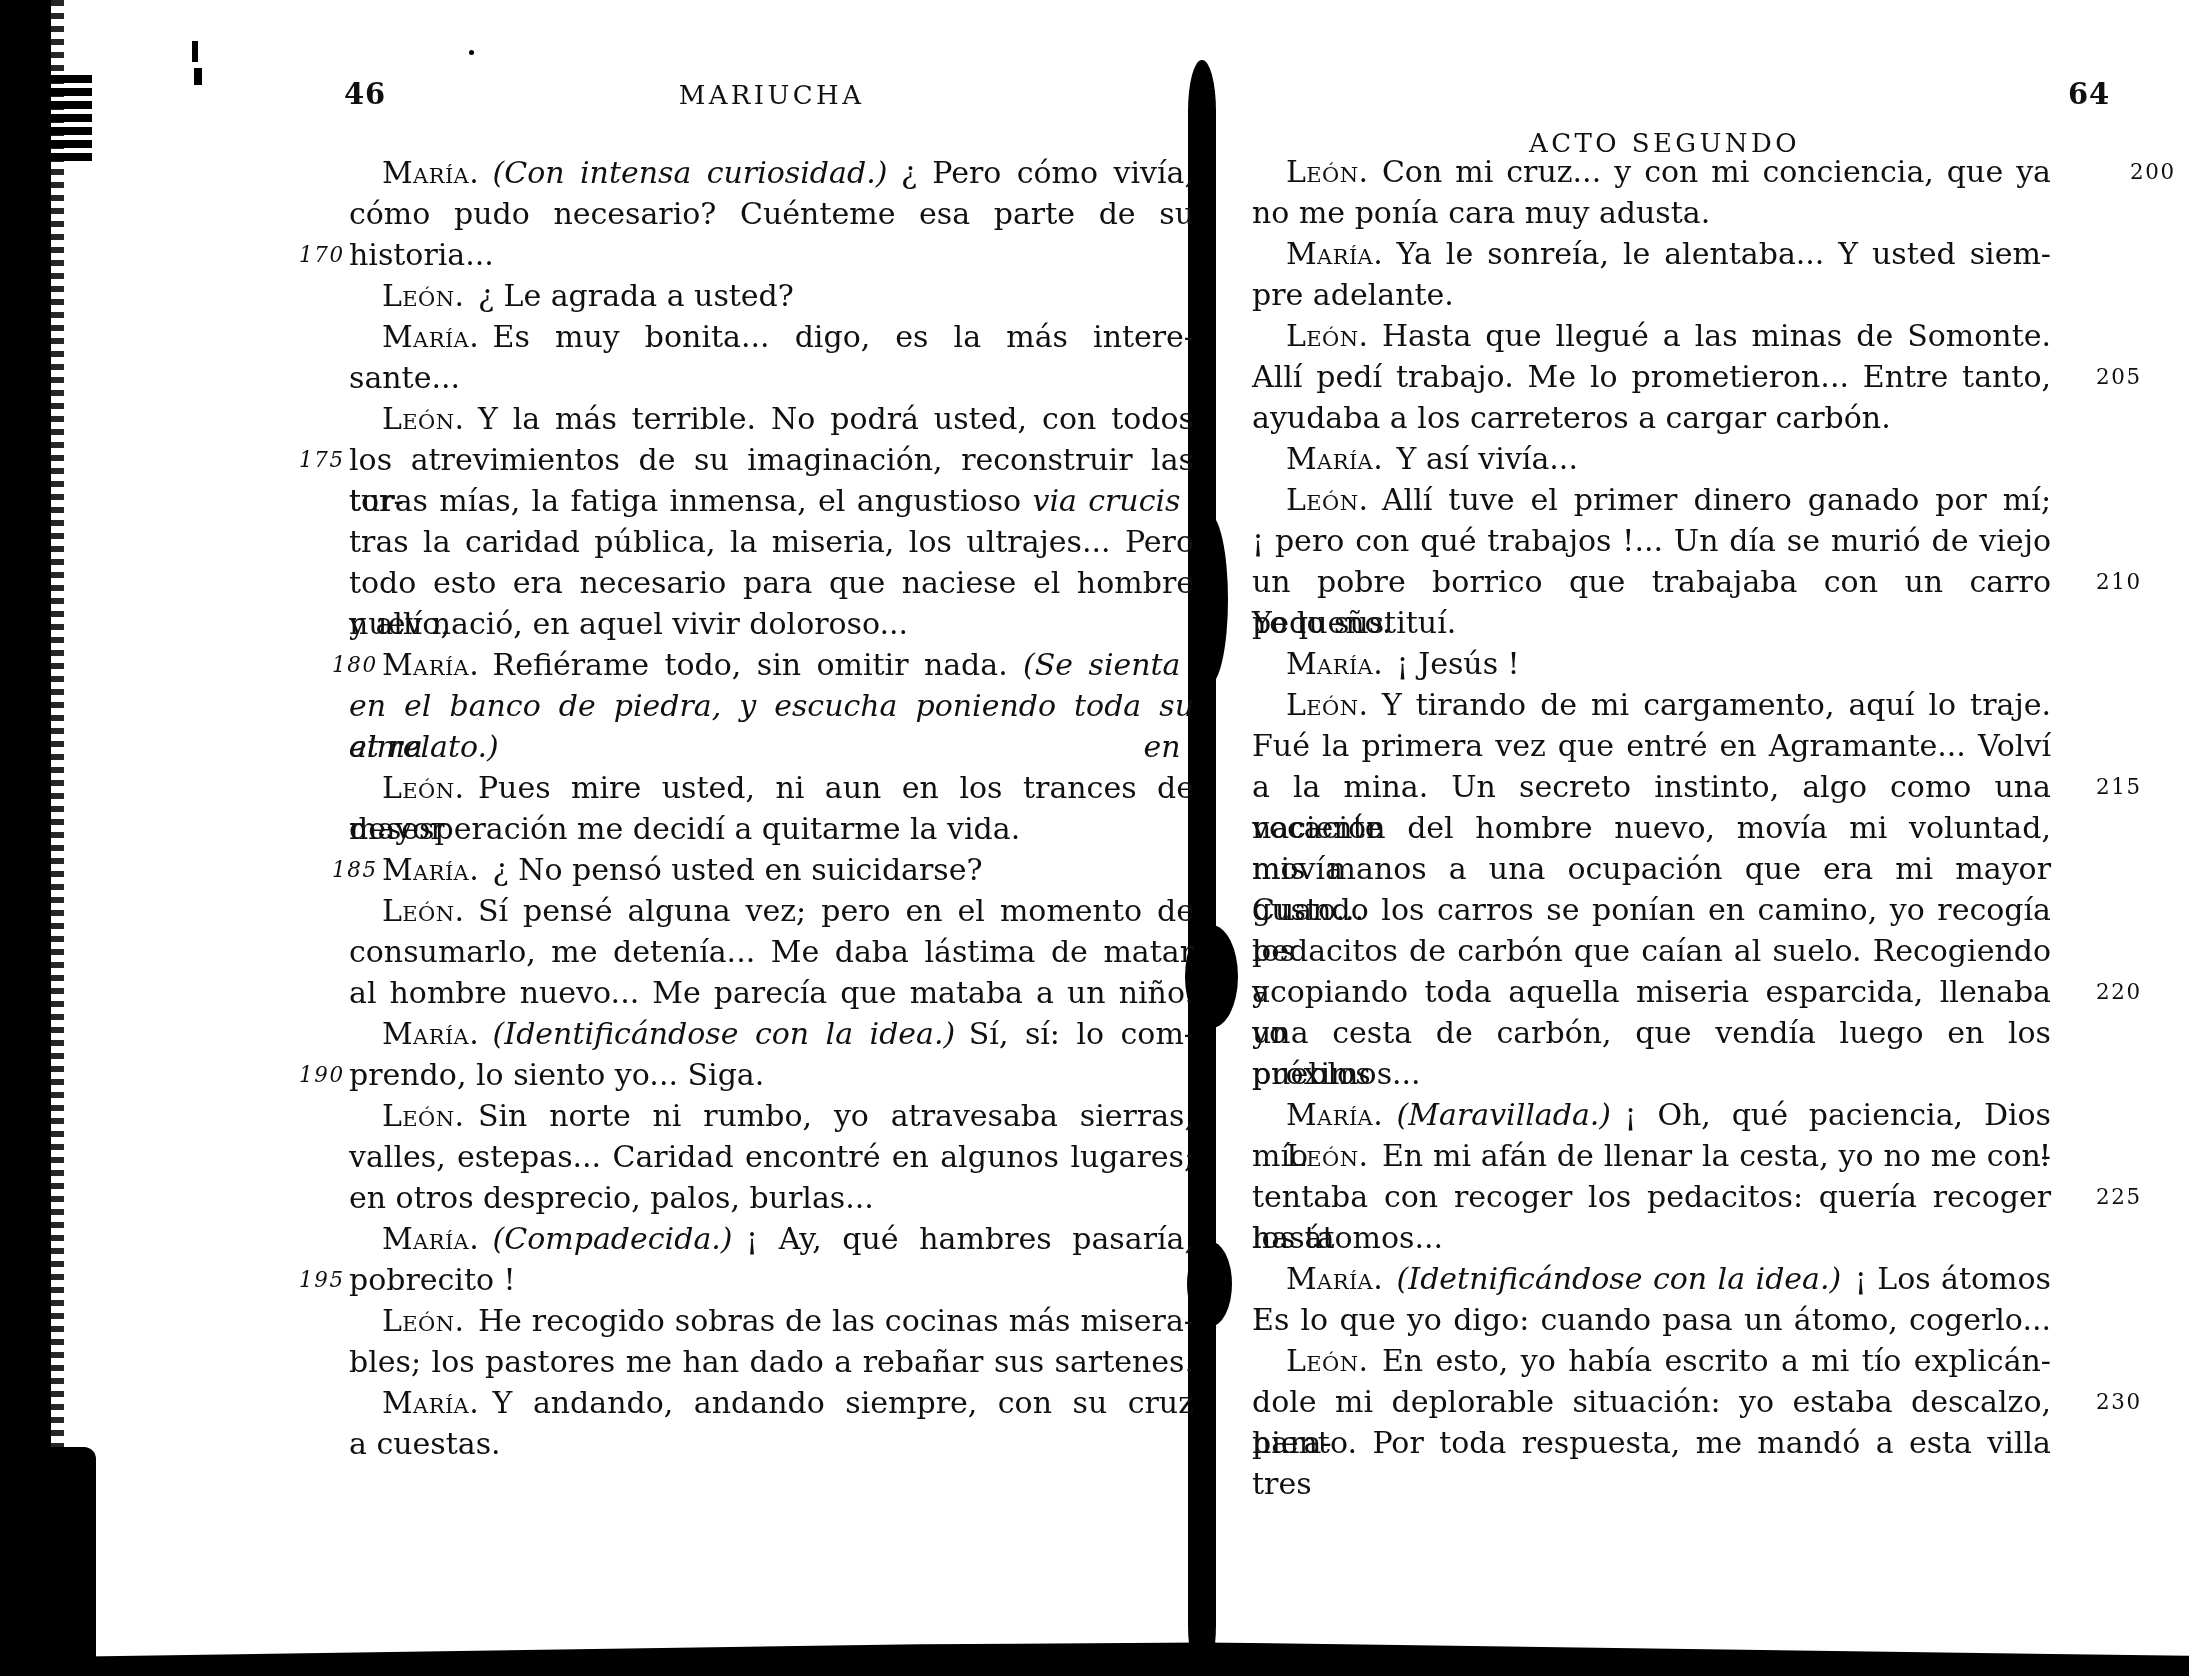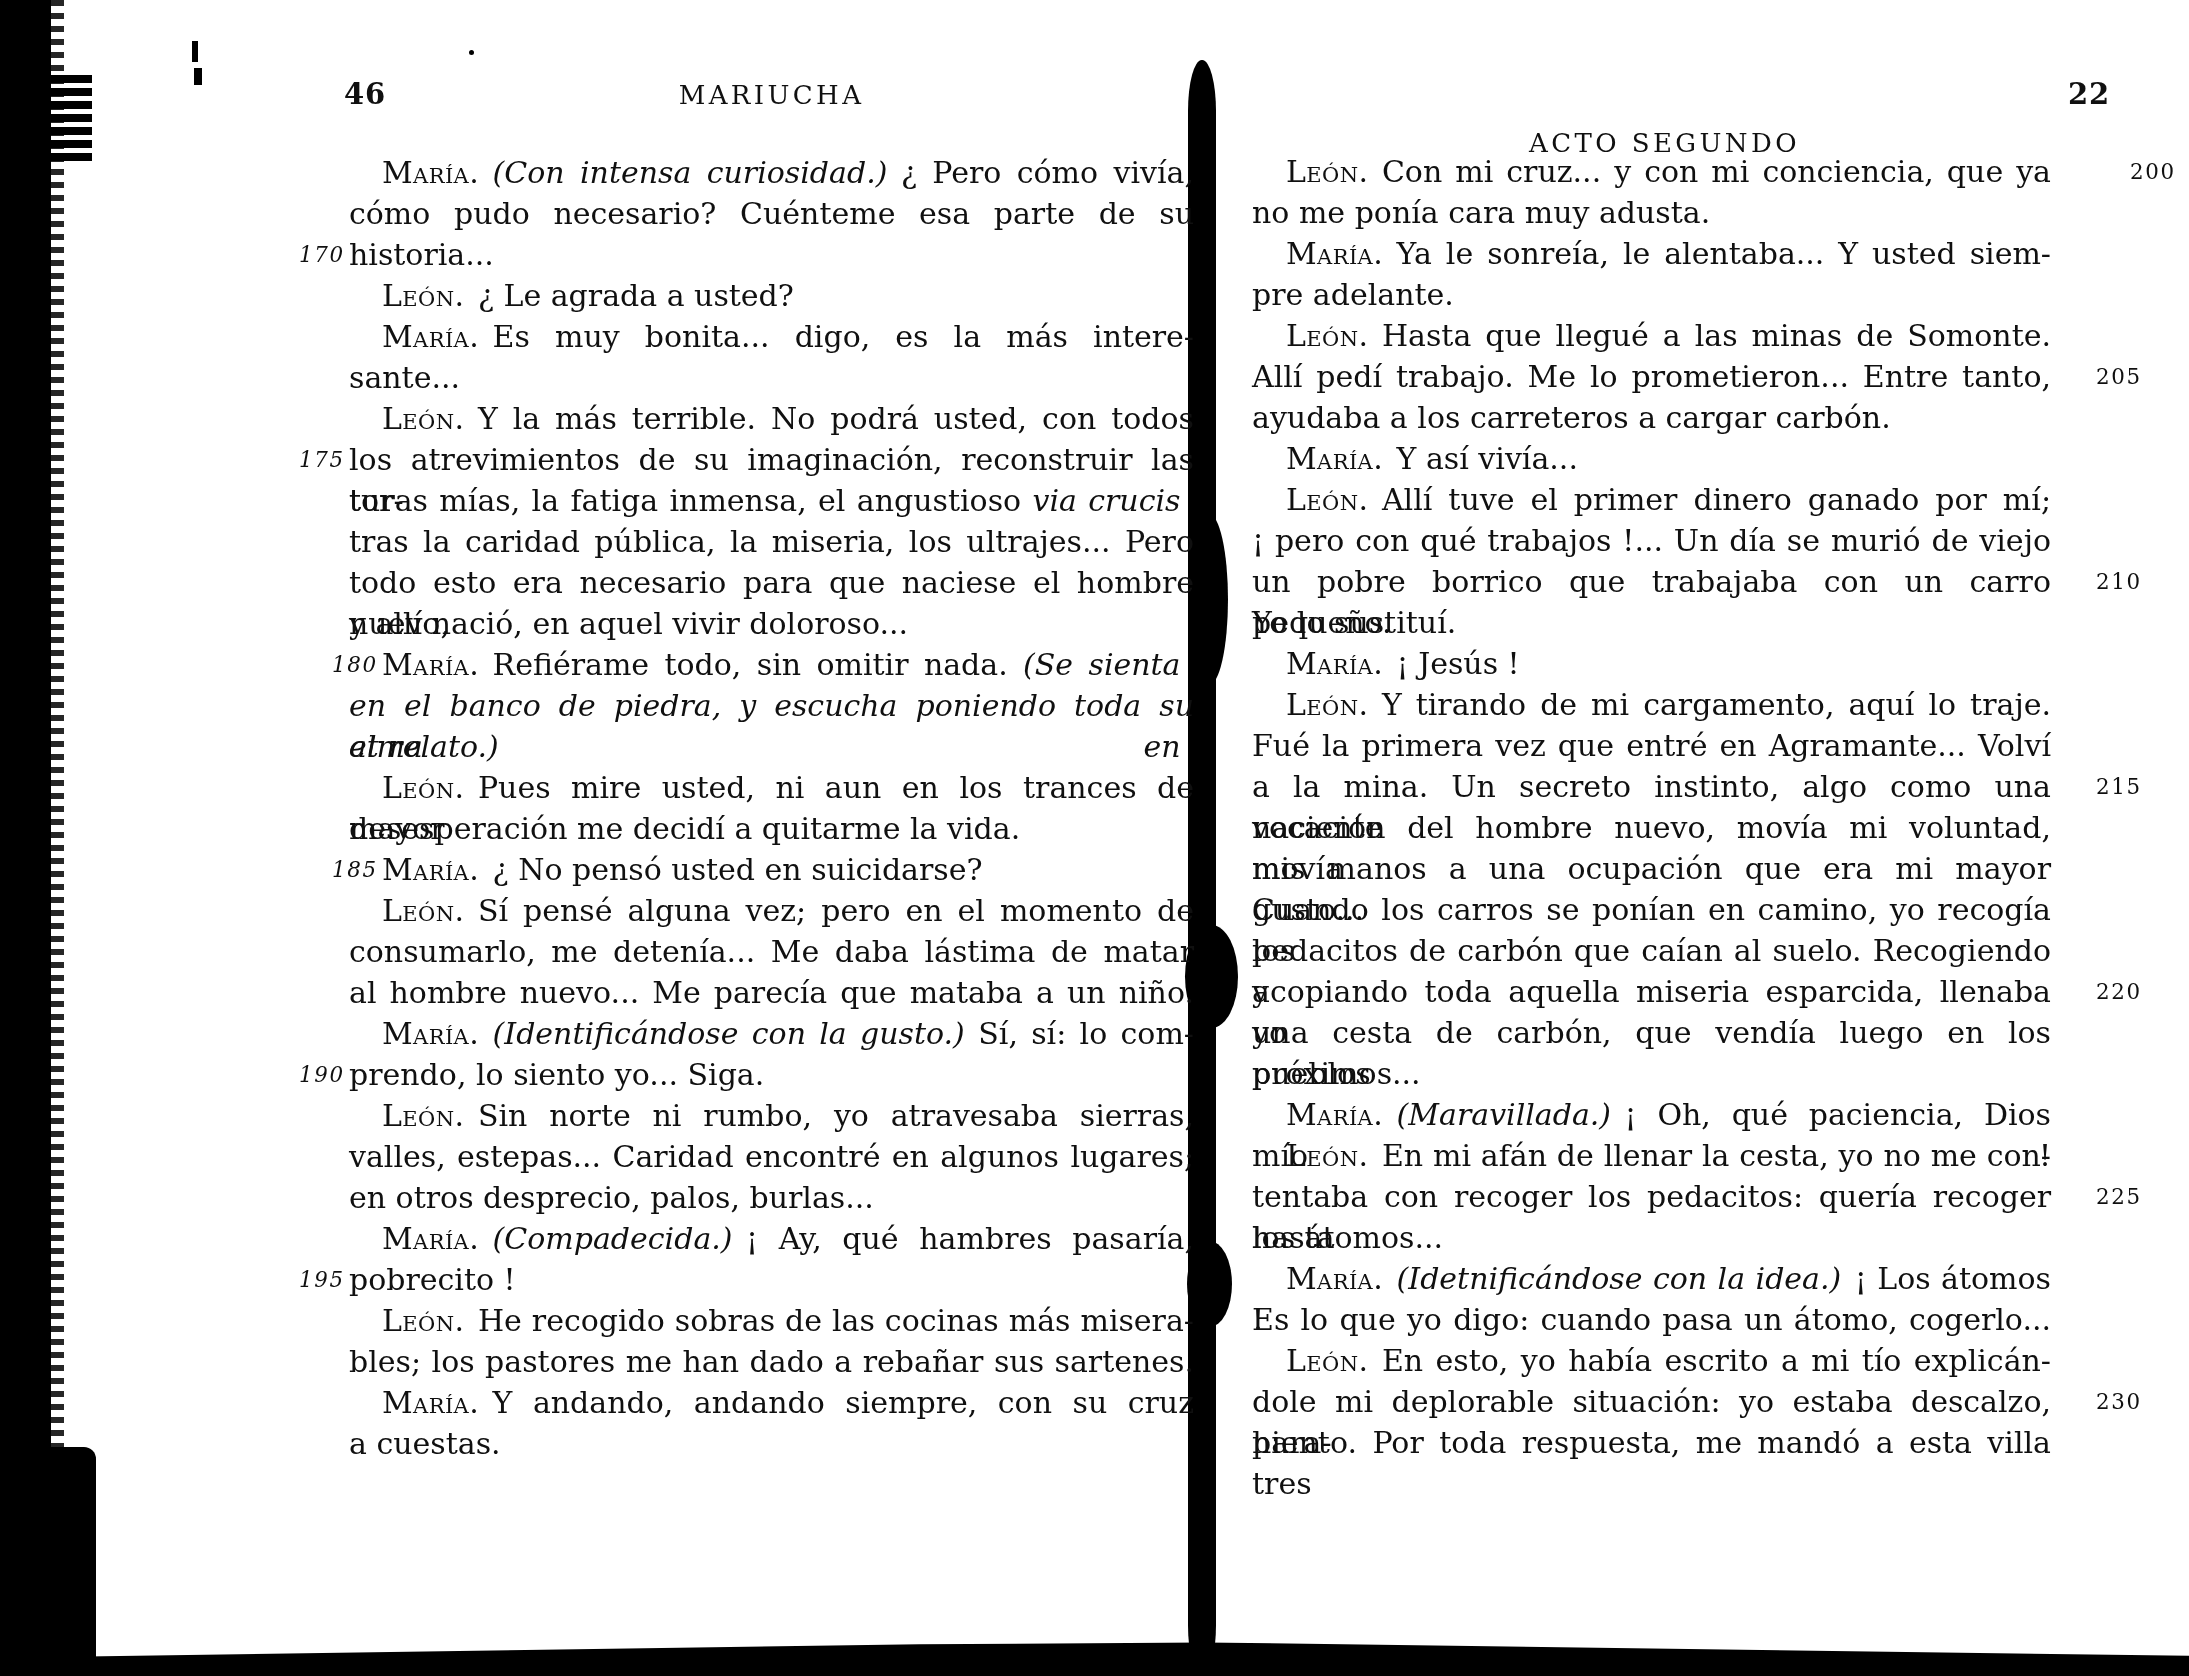--- a/index.html
+++ b/index.html
@@ -81,37 +81,37 @@
       <div class="line"><span class="rg">y allí nació, en aquel vivir doloroso...</span></div>
       <div class="line ind just"><span class="lineno left">180</span><span class="sc">María.</span><span class="rg">Refiérame todo, sin omitir nada.  </span><span class="it">(Se sienta</span></div>
       <div class="line just"><span class="it">en el banco de piedra, y escucha poniendo toda su alma en</span></div>
       <div class="line"><span class="it">et relato.)</span></div>
       <div class="line ind just"><span class="sc">León.</span><span class="rg">Pues mire usted, ni aun en los trances de mayor</span></div>
       <div class="line"><span class="rg">desesperación me decidí a quitarme la vida.</span></div>
       <div class="line ind"><span class="lineno left">185</span><span class="sc">María.</span><span class="rg">¿ No pensó usted en suicidarse?</span></div>
       <div class="line ind just"><span class="sc">León.</span><span class="rg">Sí pensé alguna vez;  pero en el momento de</span></div>
       <div class="line just"><span class="rg">consumarlo, me detenía...  Me daba lástima de matar</span></div>
       <div class="line just"><span class="rg">al hombre nuevo...  Me parecía que mataba a un niño.</span></div>
-      <div class="line ind just"><span class="sc">María.</span><span class="it">(Identificándose con la gusto.)</span><span class="rg">Sí, sí:  lo com-</span></div>
+      <div class="line ind just"><span class="sc">María.</span><span class="it">(Identificándose con la idea.)</span><span class="rg">Sí, sí:  lo com-</span></div>
       <div class="line"><span class="lineno left">190</span><span class="rg">prendo, lo siento yo...  Siga.</span></div>
       <div class="line ind just"><span class="sc">León.</span><span class="rg">Sin norte ni rumbo, yo atravesaba sierras,</span></div>
       <div class="line just"><span class="rg">valles, estepas...  Caridad encontré en algunos lugares;</span></div>
       <div class="line"><span class="rg">en otros desprecio, palos, burlas...</span></div>
       <div class="line ind just"><span class="sc">María.</span><span class="it">(Compadecida.)</span><span class="rg">¡ Ay, qué hambres pasaría,</span></div>
       <div class="line"><span class="lineno left">195</span><span class="rg">pobrecito !</span></div>
       <div class="line ind just"><span class="sc">León.</span><span class="rg">He recogido sobras de las cocinas más misera-</span></div>
       <div class="line just"><span class="rg">bles;  los pastores me han dado a rebañar sus sartenes.</span></div>
       <div class="line ind just"><span class="sc">María.</span><span class="rg">Y andando, andando siempre, con su cruz</span></div>
       <div class="line"><span class="rg">a cuestas.</span></div>
     </div>
 </div>
 
 <div class="page-right">
   <span class="runhead" id="right-runhead">ACTO SEGUNDO</span>
-  <span class="pagenum" id="right-pagenum">22</span>
+  <span class="pagenum" id="right-pagenum">64</span>
   <div class="textcol" id="right-col">
       <div class="line ind just"><span class="lineno right">200</span><span class="sc">León.</span><span class="rg">Con mi cruz... y con mi conciencia, que ya</span></div>
       <div class="line"><span class="rg">no me ponía cara muy adusta.</span></div>
       <div class="line ind just"><span class="sc">María.</span><span class="rg">Ya le sonreía, le alentaba... Y usted siem-</span></div>
       <div class="line"><span class="rg">pre adelante.</span></div>
       <div class="line ind just"><span class="sc">León.</span><span class="rg">Hasta que llegué a las minas de Somonte.</span></div>
       <div class="line just"><span class="lineno right">205</span><span class="rg">Allí pedí trabajo.  Me lo prometieron... Entre tanto,</span></div>
       <div class="line"><span class="rg">ayudaba a los carreteros a cargar carbón.</span></div>
       <div class="line ind"><span class="sc">María.</span><span class="rg">Y así vivía...</span></div>
       <div class="line ind just"><span class="sc">León.</span><span class="rg">Allí tuve el primer dinero ganado por mí;</span></div>

